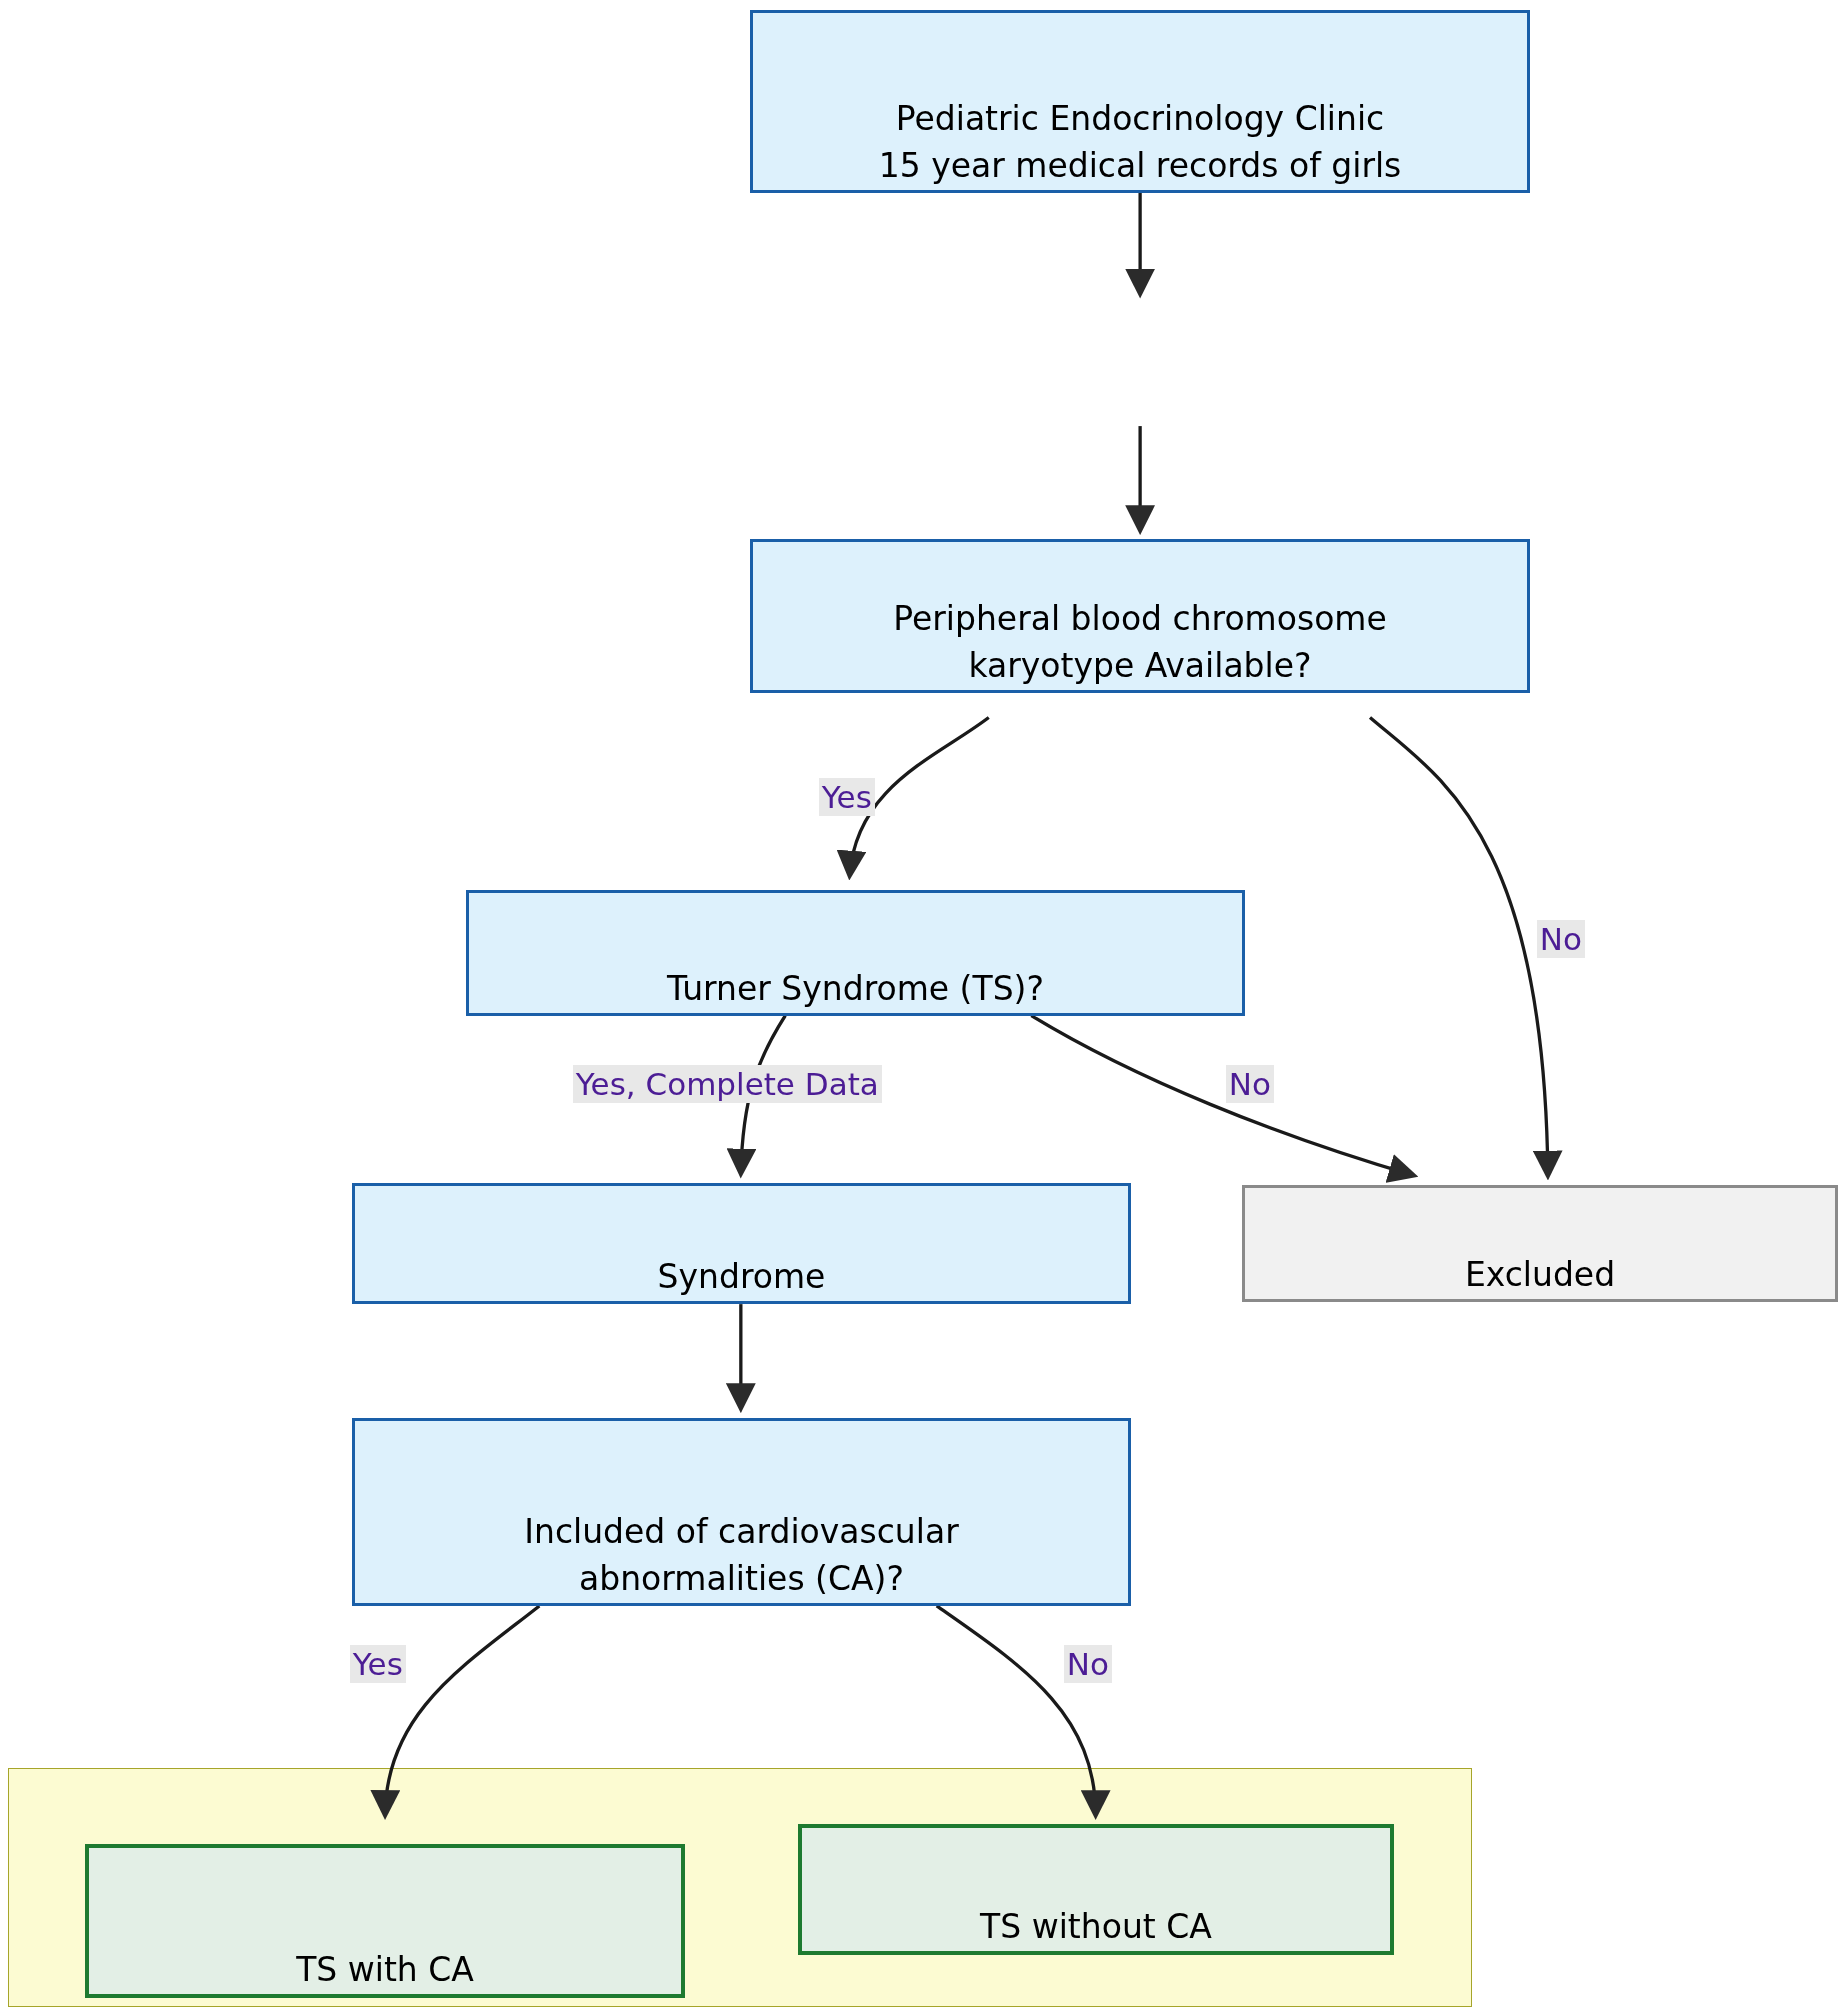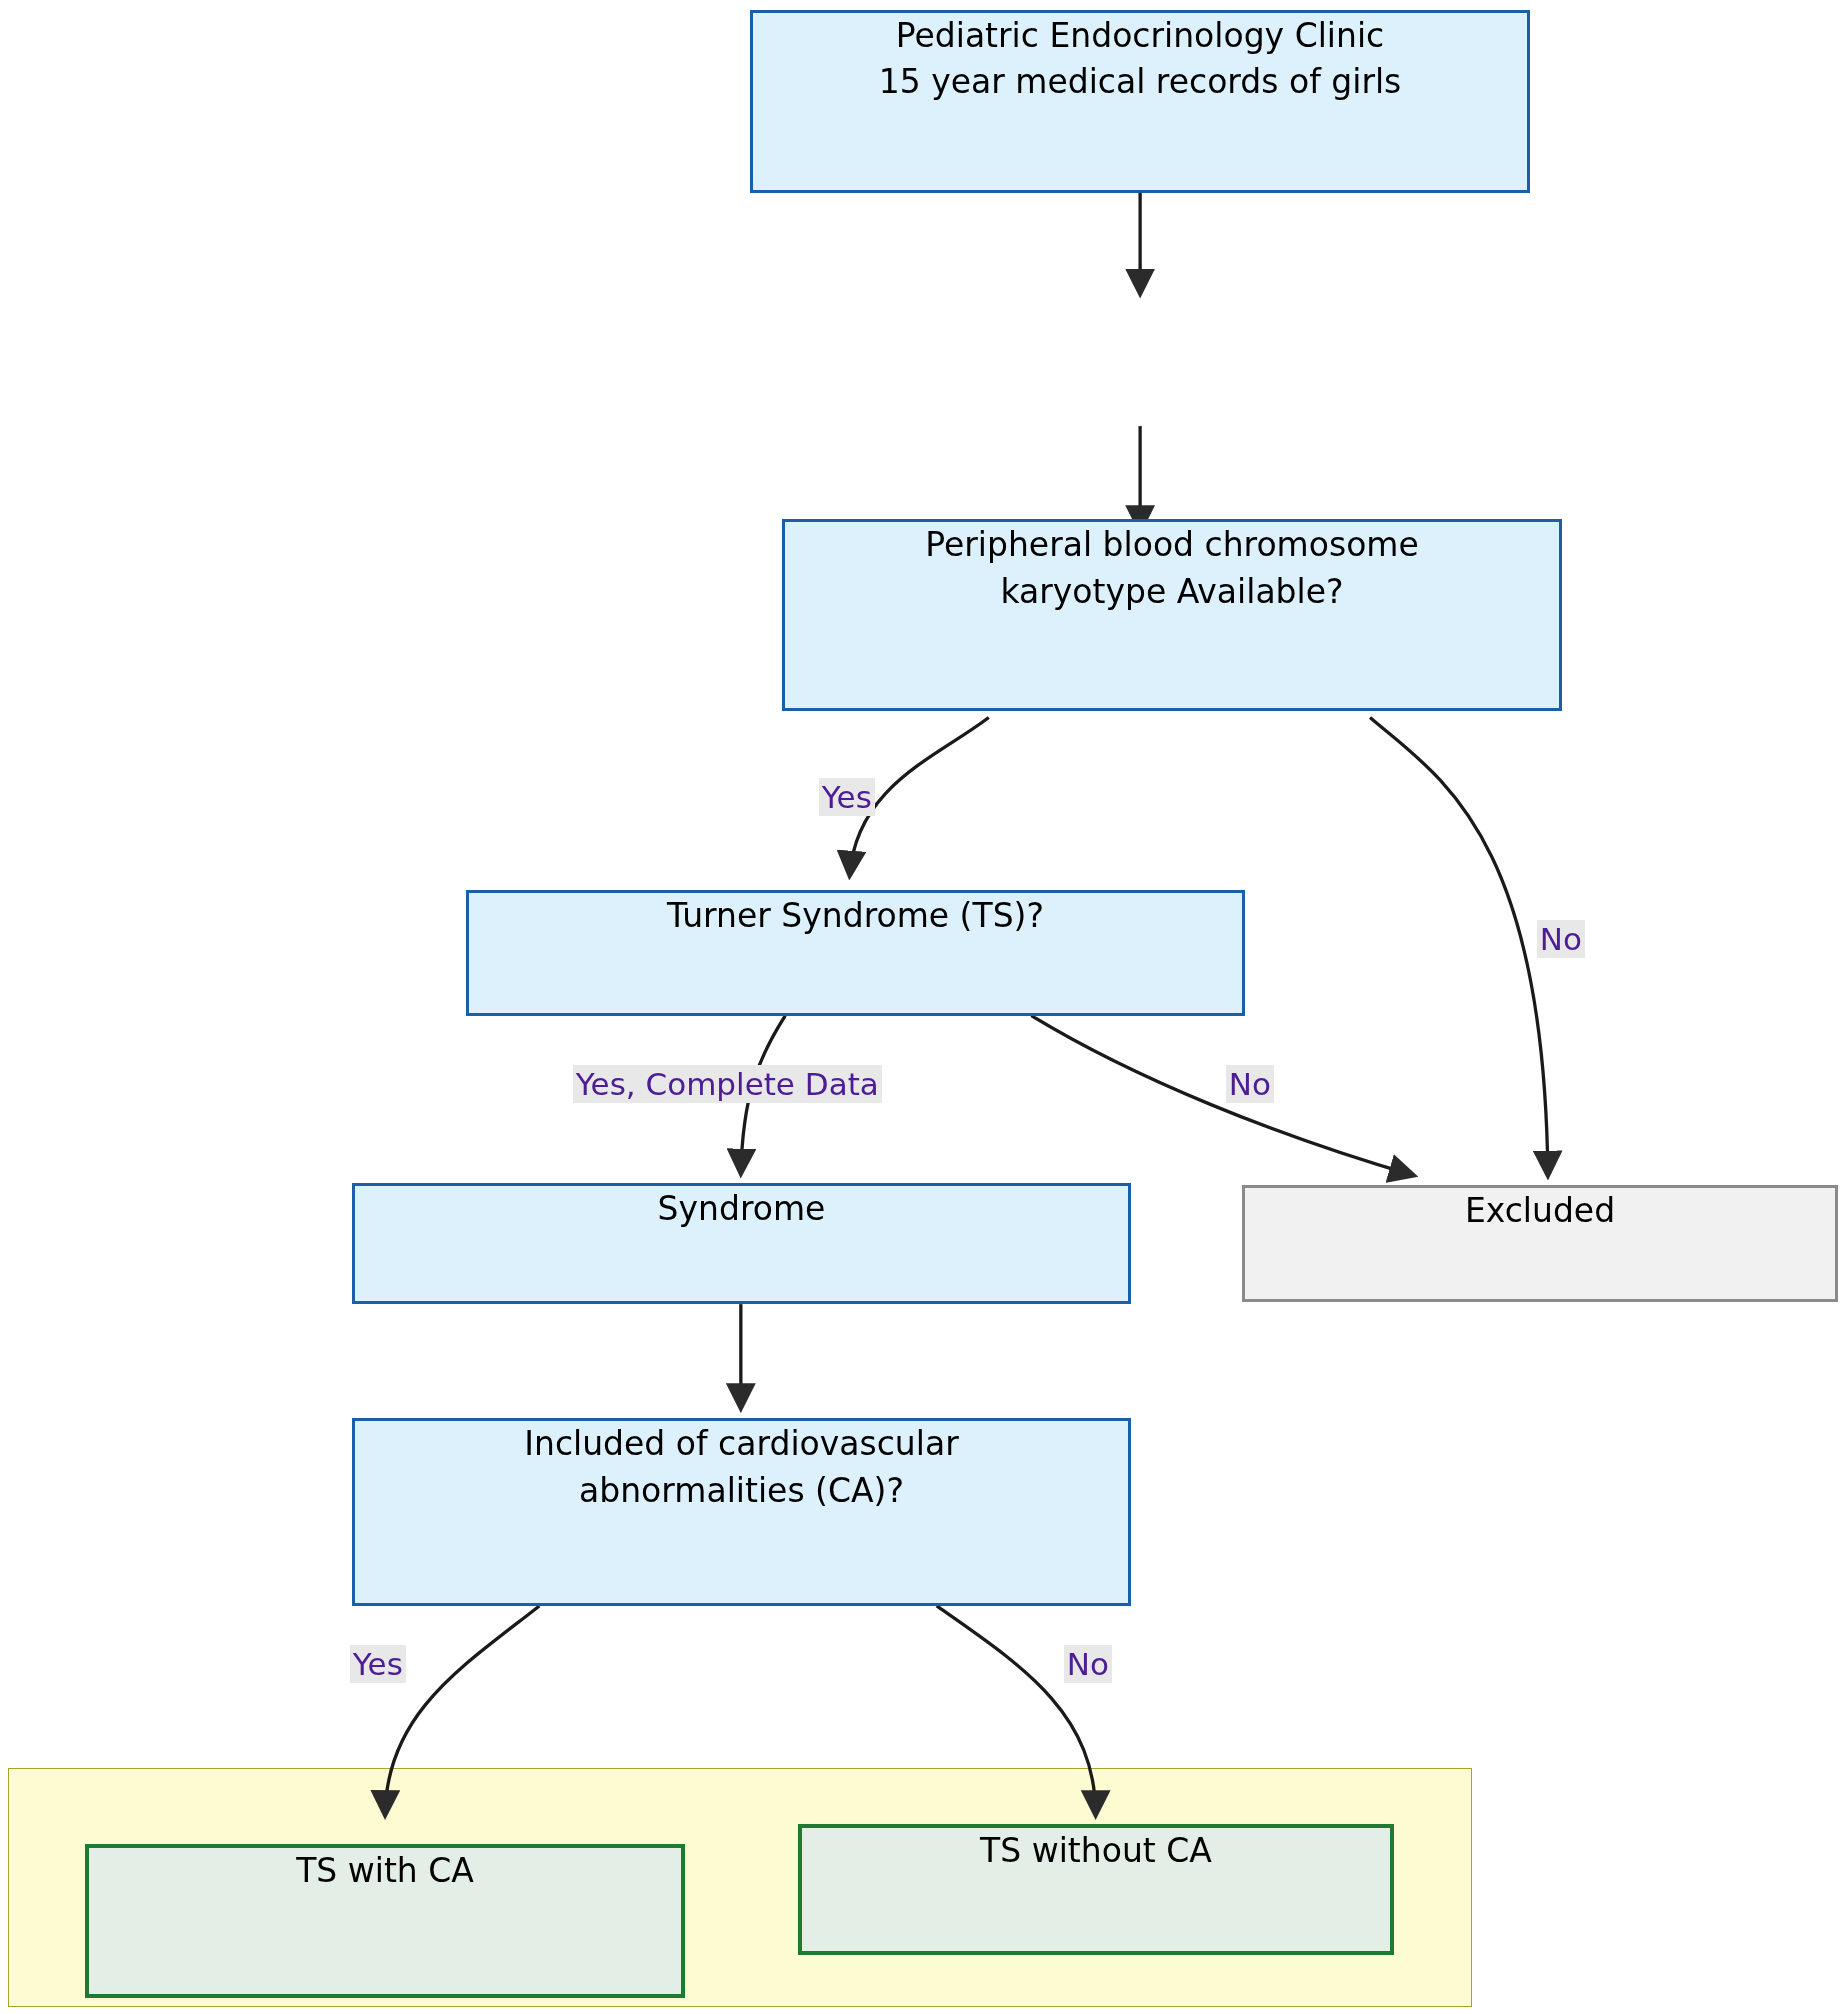--- a/index.html
+++ b/index.html
@@ -12,21 +12,21 @@
     width: 1845px;
     height: 2015px;
     background: #ffffff;
     font-family: "DejaVu Sans", "Liberation Sans", sans-serif;
     overflow: hidden;
   }
   .node {
     position: absolute;
     box-sizing: border-box;
     display: flex;
-    align-items: flex-start;
+    align-items: flex-end;
     justify-content: center;
     text-align: center;
     line-height: 1.42;
   }
   .node-blue {
     background: #ddf1fc;
     border: 3.8px solid #1a5fa8;
     color: #000000;
     font-size: 33px;
   }
@@ -99,21 +99,21 @@
 
     <path d="M 990 1697 C 1080 1760, 1158 1810, 1158 1918" stroke="#1a1a1a" stroke-width="3.5" fill="none" marker-end="url(#arrow)"></path>
   </svg>
 
   <div class="node node-blue" style="left:750px; top:9.5px; width:780px; height:183px;">
     <span class="node-text">Pediatric Endocrinology Clinic
 15 year medical records of girls</span>
   </div>
 
 
-  <div class="node node-blue" style="left:750px; top:519px; width:780px; height:192px;margin-left:32px;">
+  <div class="node node-blue" style="left:750px; top:539px; width:780px; height:154px;">
     <span class="node-text">Peripheral blood chromosome
 karyotype Available?</span>
   </div>
 
   <div class="node node-blue" style="left:466px; top:890px; width:779px; height:126px;">
     <span class="node-text">Turner Syndrome (TS)?</span>
   </div>
 
   <div class="node node-blue" style="left:352px; top:1183px; width:779px; height:121px;">
     <span class="node-text">Syndrome</span>

